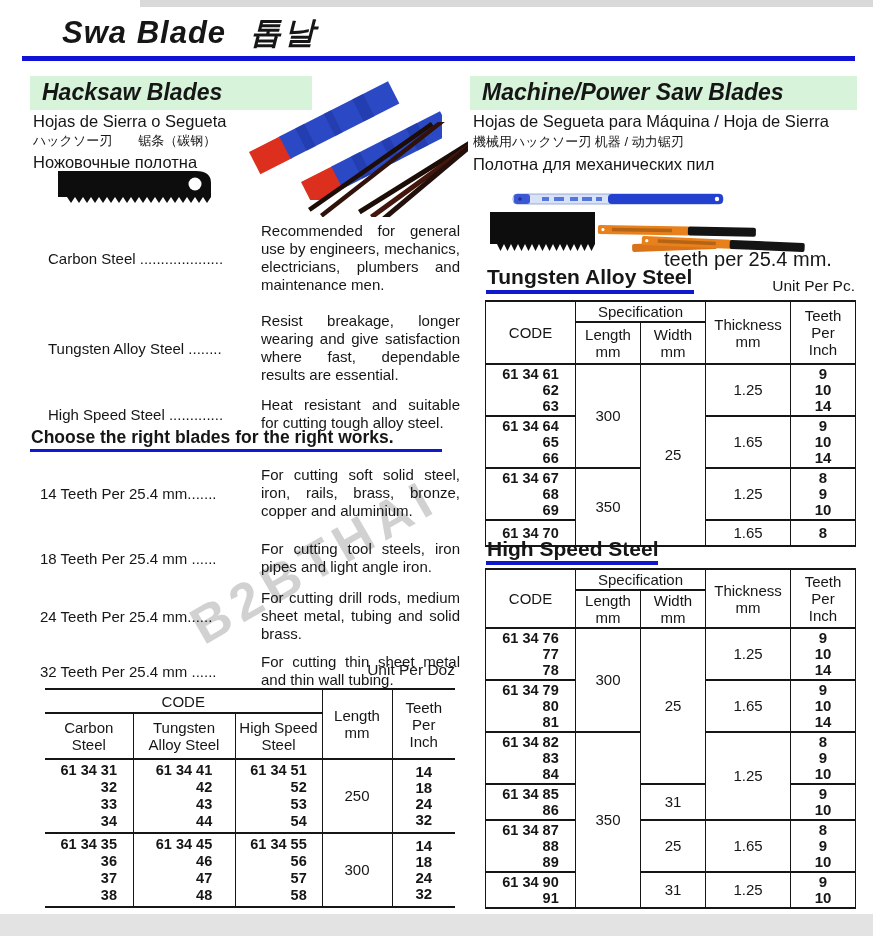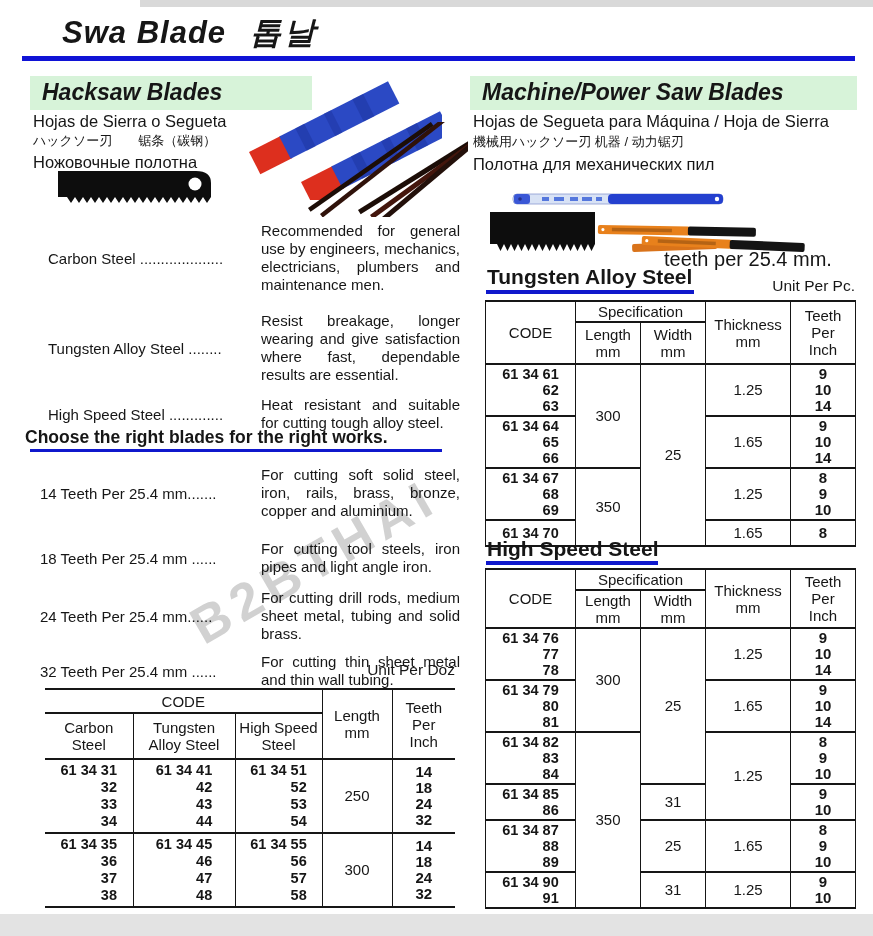--- a/index.html
+++ b/index.html
@@ -107,21 +107,21 @@
     <div class="def-row" style="margin-bottom:12px;">
       <div class="def-term">Tungsten Alloy Steel ........</div>
       <div class="def-desc">Resist breakage, longer wearing and give satisfaction where fast, dependable results are essential.</div>
     </div>
     <div class="def-row">
       <div class="def-term">High Speed Steel .............</div>
       <div class="def-desc">Heat resistant and suitable for cutting tough alloy steel.</div>
     </div>
   </div>
 
-  <div class="abs choose" style="left:25px;top:427px;">Choose the right blades for the right works.</div>
+  <div class="abs choose" style="left:31px;top:427px;">Choose the right blades for the right works.</div>
   <div class="abs blue-ul" style="left:30px;top:449px;width:412px;height:3px;"></div>
 
   <div class="abs" style="left:30px;top:466px;width:430px;">
     <div class="def-row" style="margin-bottom:20px;">
       <div class="def-term def-term2">14 Teeth Per 25.4 mm.......</div>
       <div class="def-desc">For cutting soft solid steel, iron, rails, brass, bronze, copper and aluminium.</div>
     </div>
     <div class="def-row" style="margin-bottom:13px;">
       <div class="def-term def-term2">18 Teeth Per 25.4 mm ......</div>
       <div class="def-desc">For cutting tool steels, iron pipes and light angle iron.</div>

